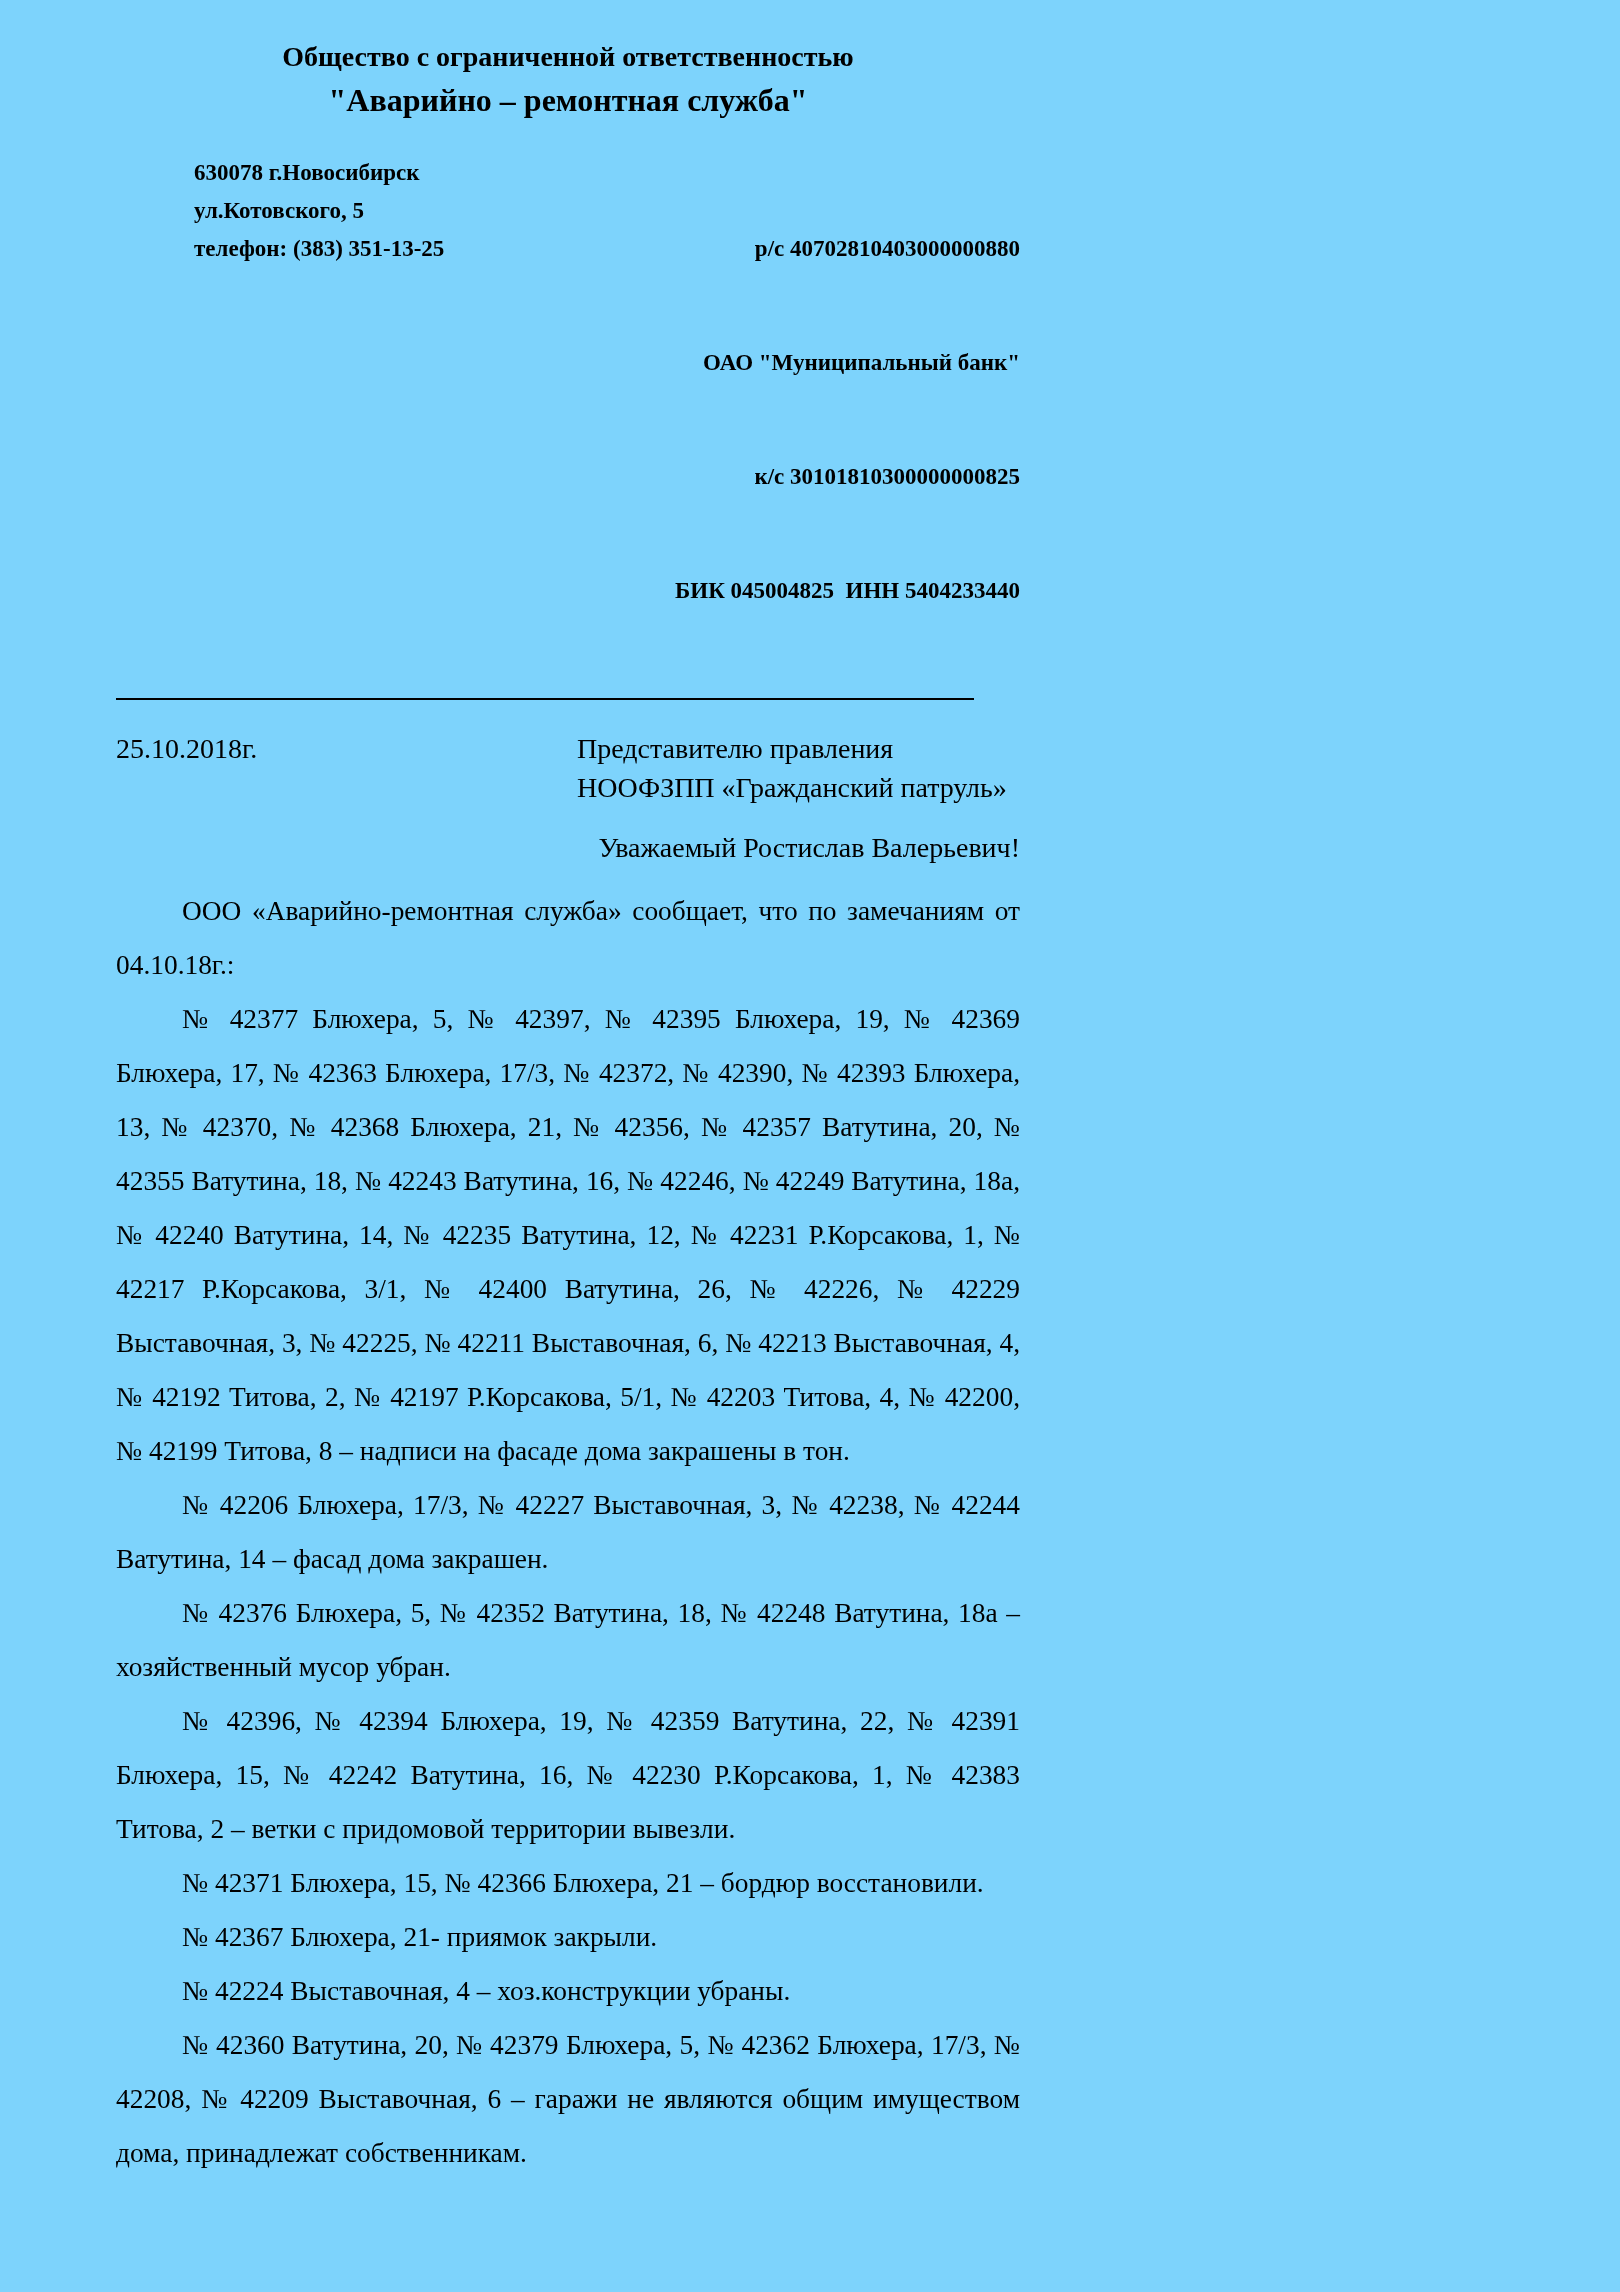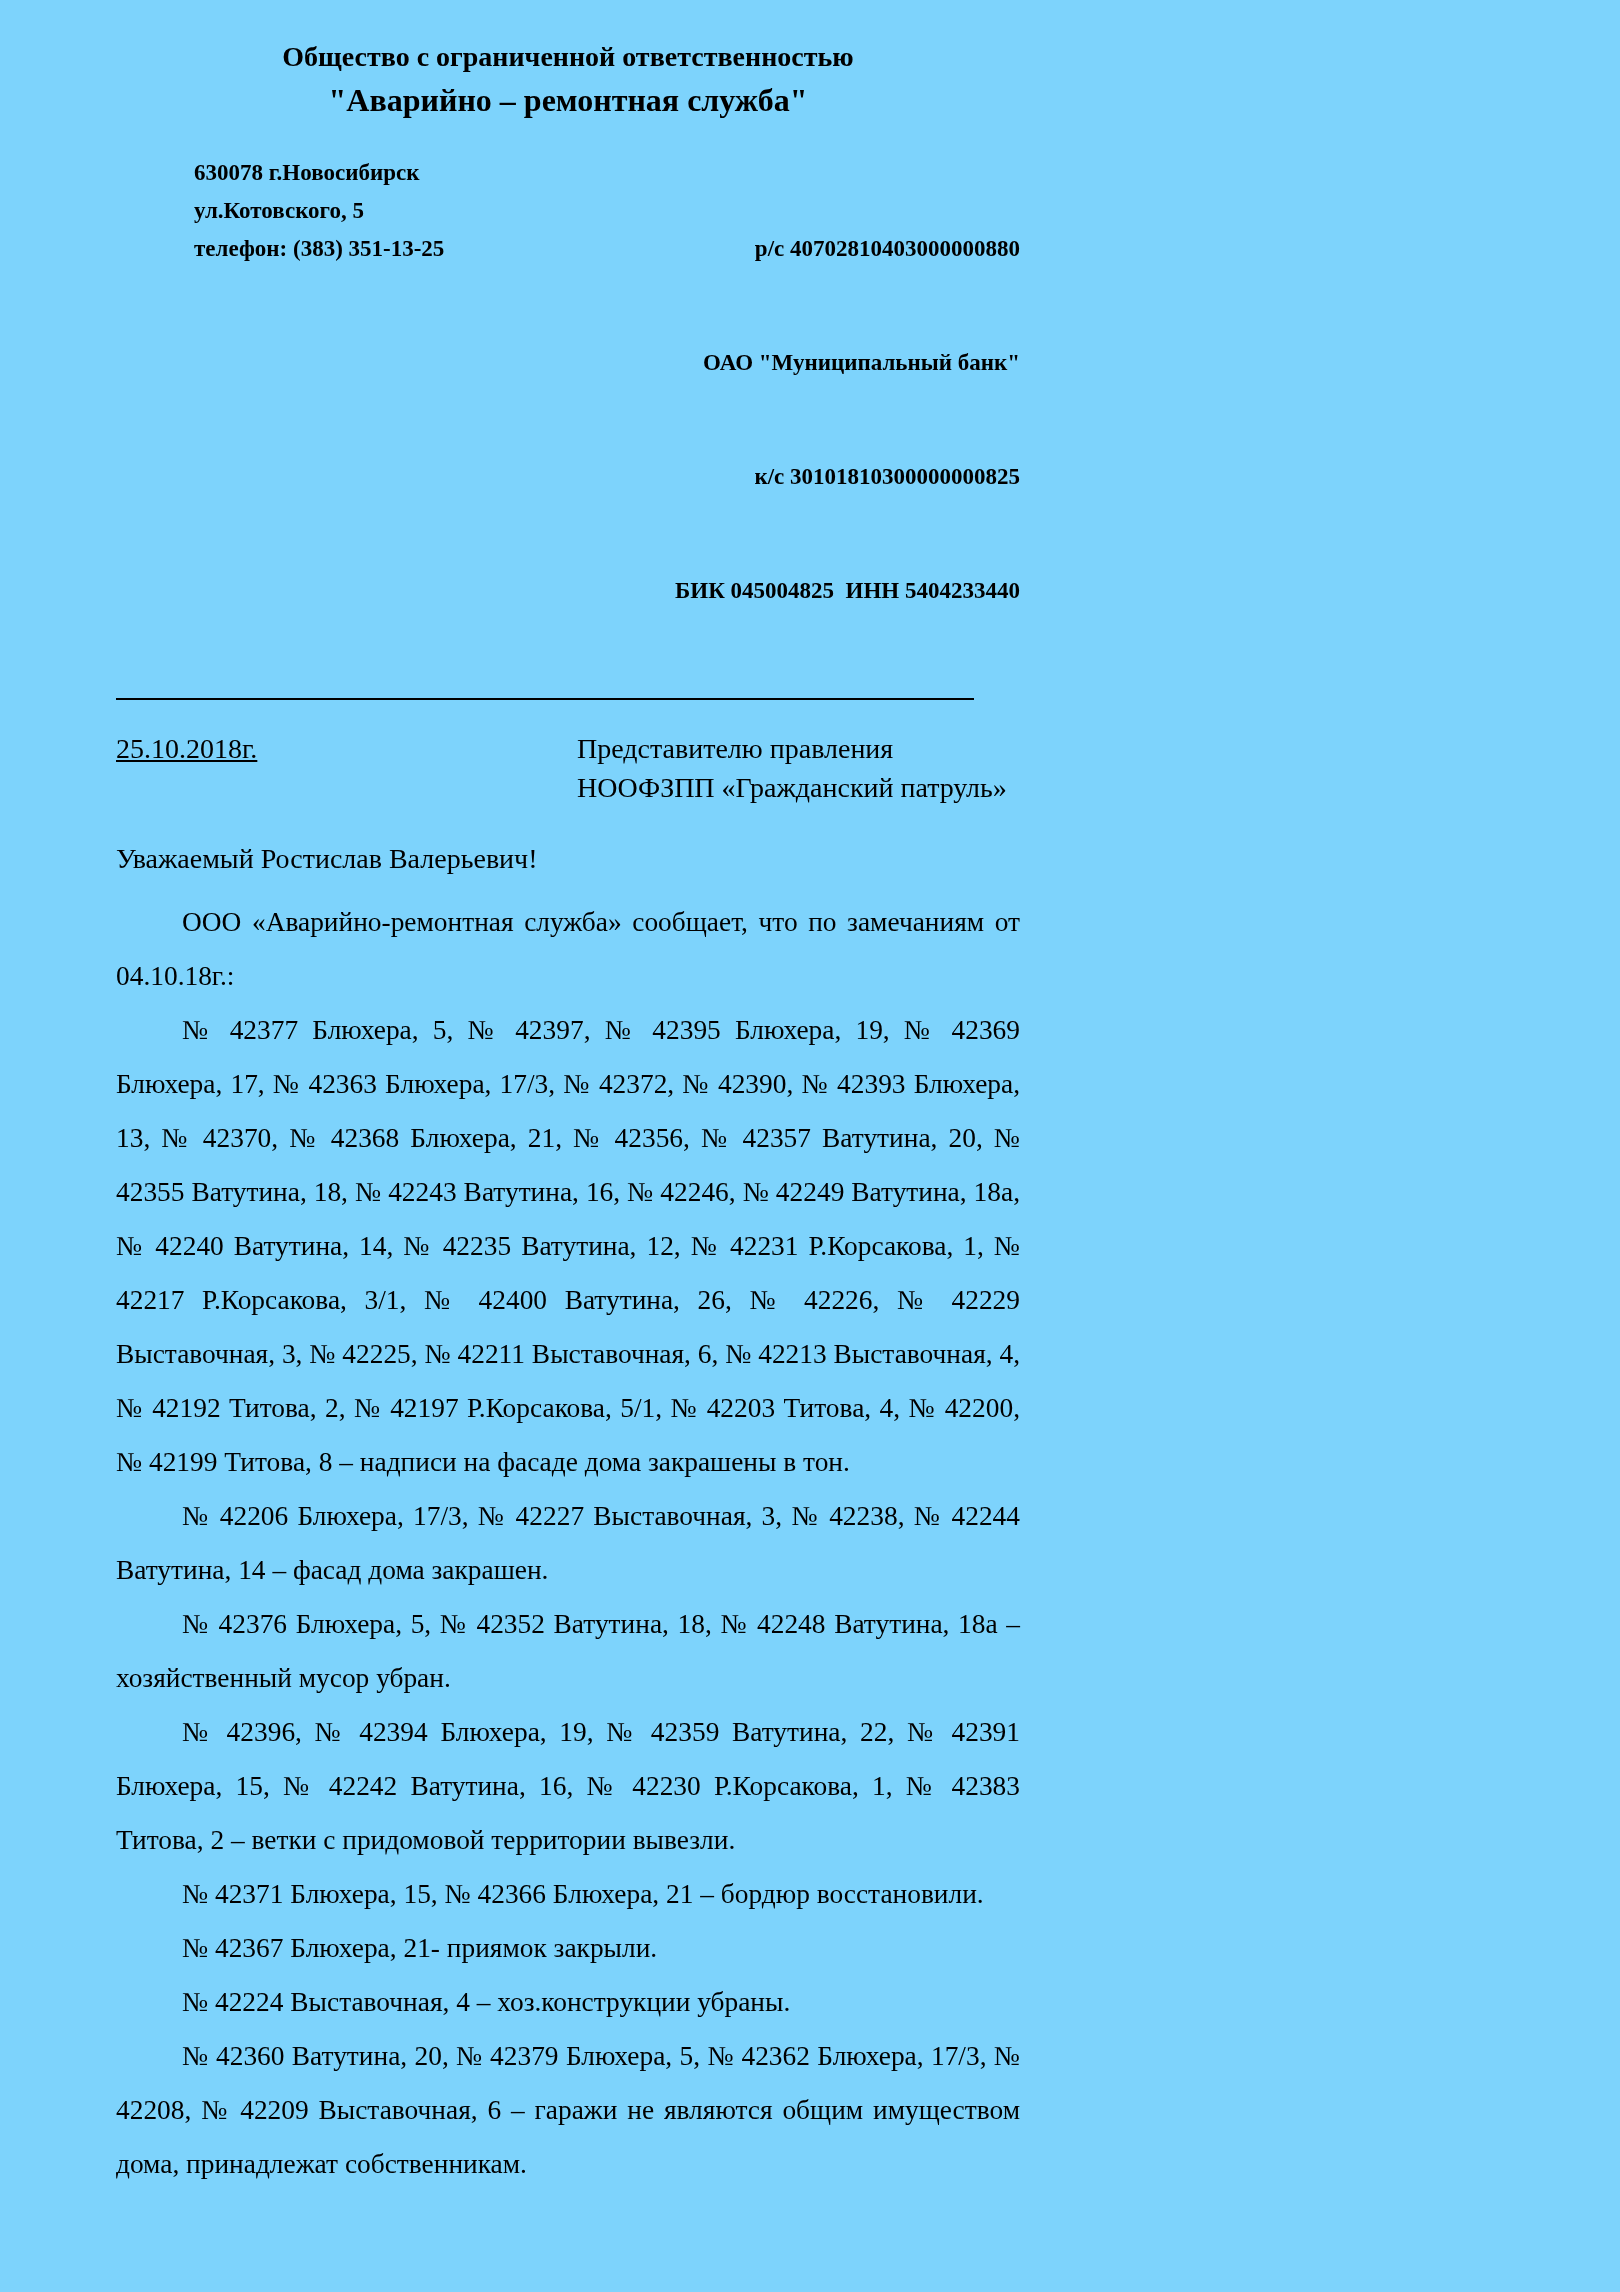--- a/index.html
+++ b/index.html
@@ -47,25 +47,25 @@
     width: 858px;
     border-bottom: 2.9px solid #000000;
   }
   .meta-row {
     display: flex;
     margin-top: 29px;
     font-size: 28px;
     line-height: 39px;
   }
   .date-cell { width: 461px; }
-  .date-text { text-decoration: underline; }
+  .date-text { }
   .addressee-block { text-align: left; }
   .salutation {
-    margin-top: 32px;
-    text-align: left;
+    margin-top: 21px;
+    text-align: right;
     font-size: 28px;
     line-height: 39px;
   }
   .letter-body {
     margin-top: 17.6px;
     font-size: 27.4px;
     line-height: 54px;
     text-align: justify;
   }
   .letter-body p {

